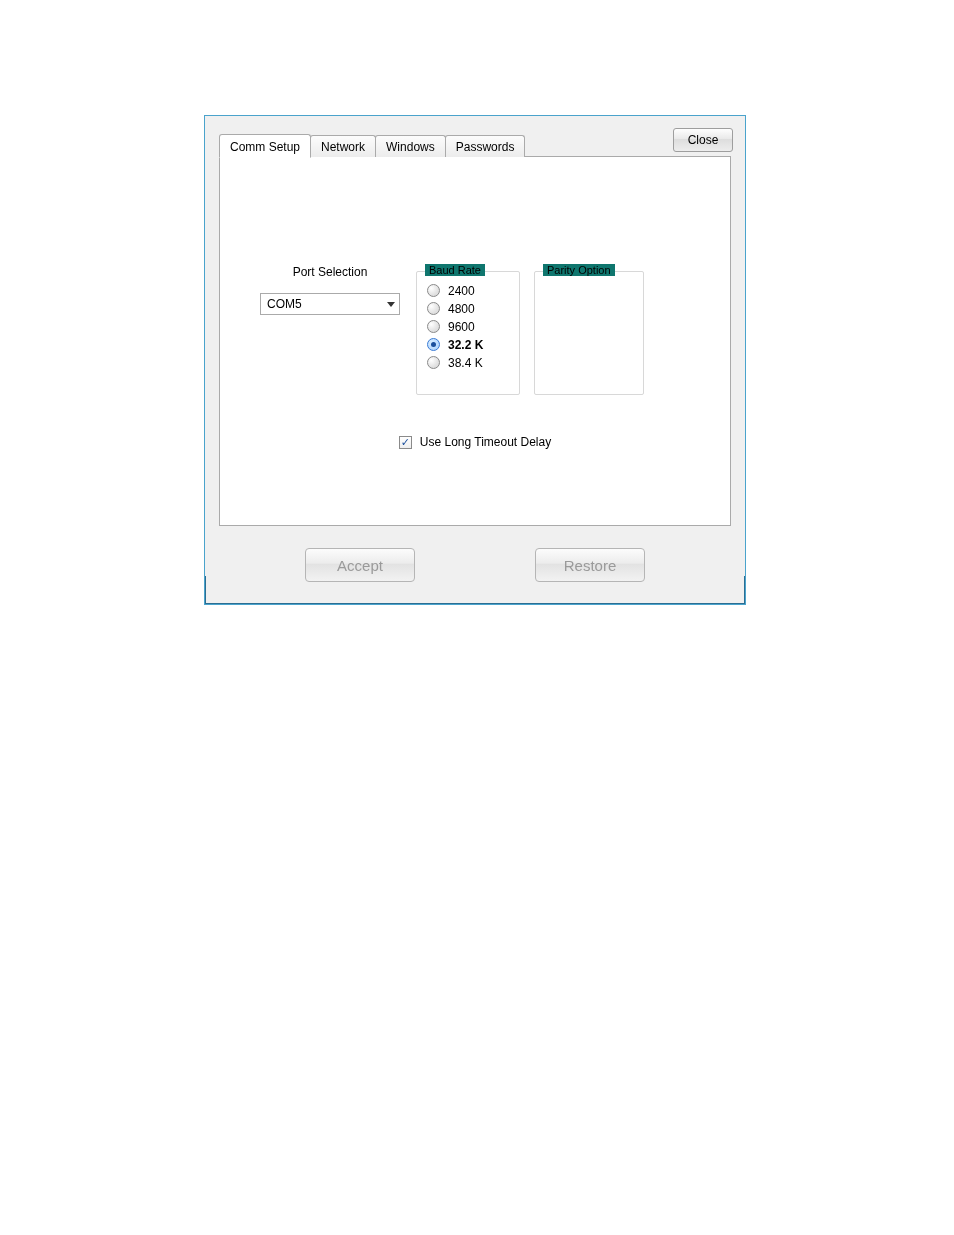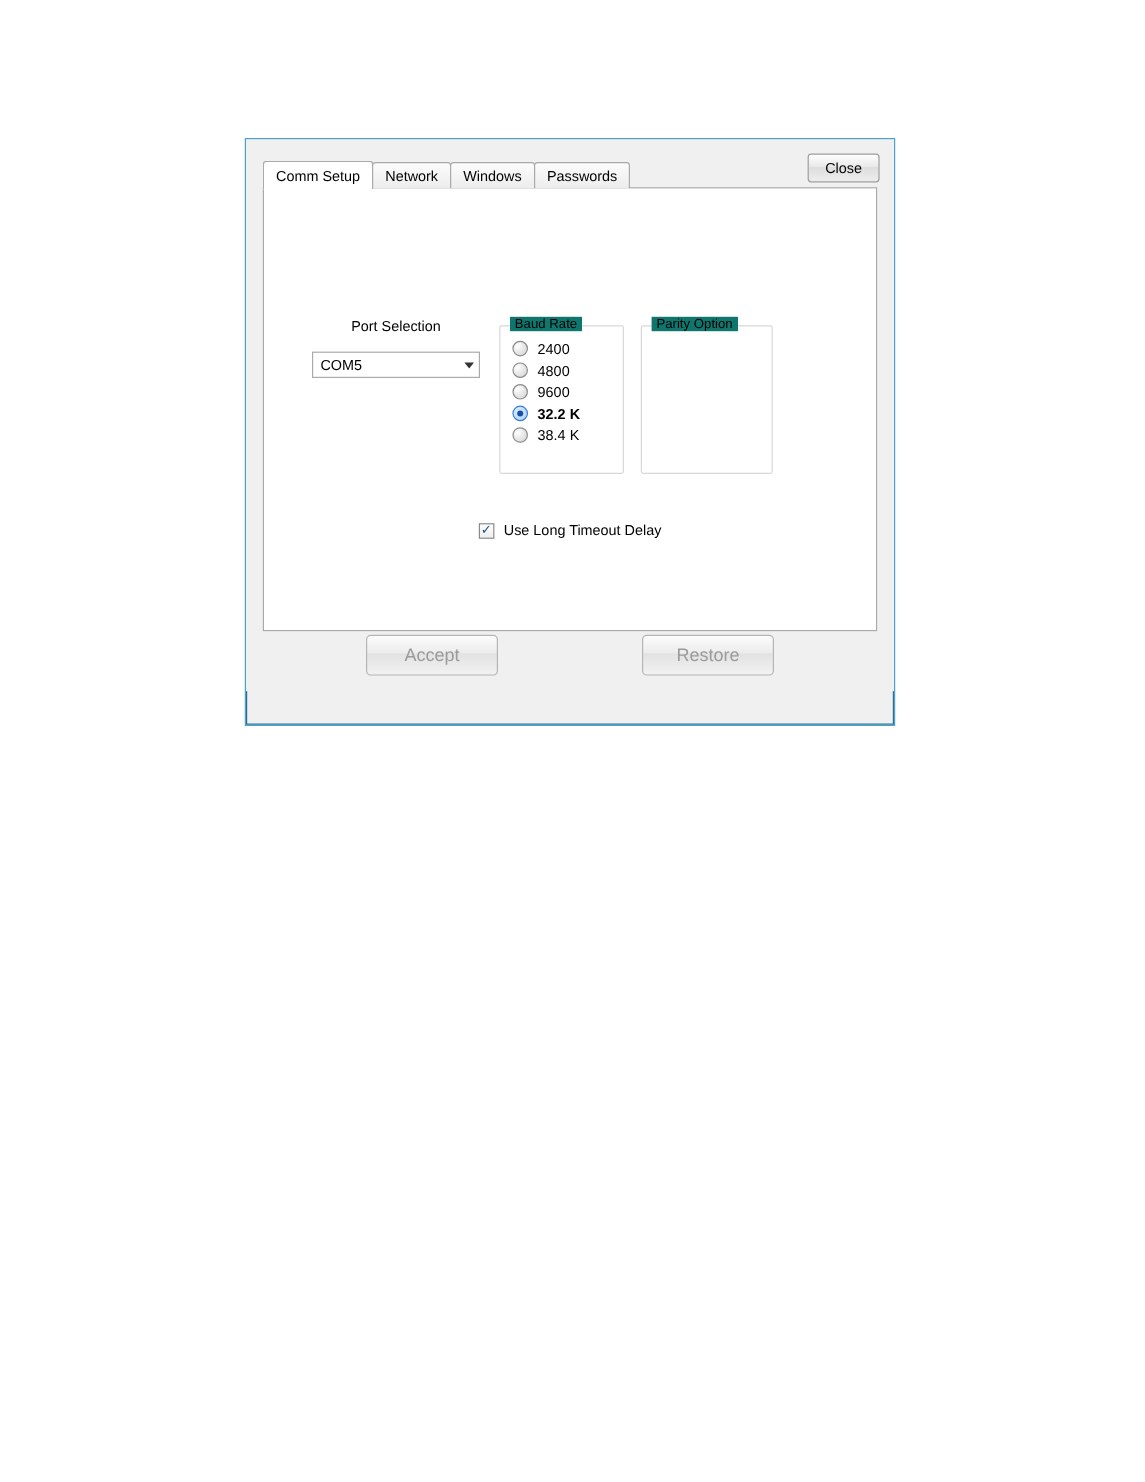--- a/index.html
+++ b/index.html
@@ -259,21 +259,21 @@
   }
   .checkbox .tick {
     font-size: 11px;
     color: #1b4f9c;
     line-height: 1;
   }
   .bottom-buttons {
     position: absolute;
     left: 14px;
     right: 14px;
-    top: 408px;
+    top: 427px;
     height: 44px;
     display: flex;
     justify-content: center;
     gap: 120px;
     align-items: center;
   }
   .big-btn {
     width: 110px;
     height: 34px;
     background: linear-gradient(to bottom, #fcfcfc, #ececec 45%, #e2e2e2 46%, #f2f2f2);

